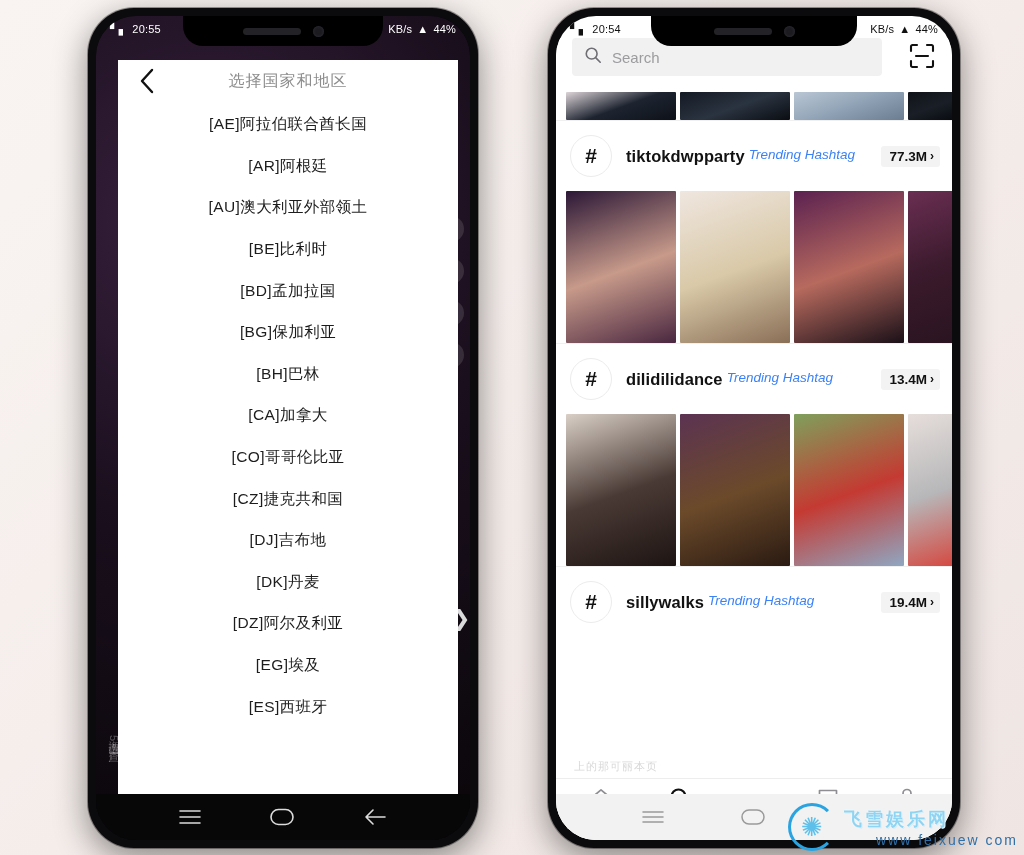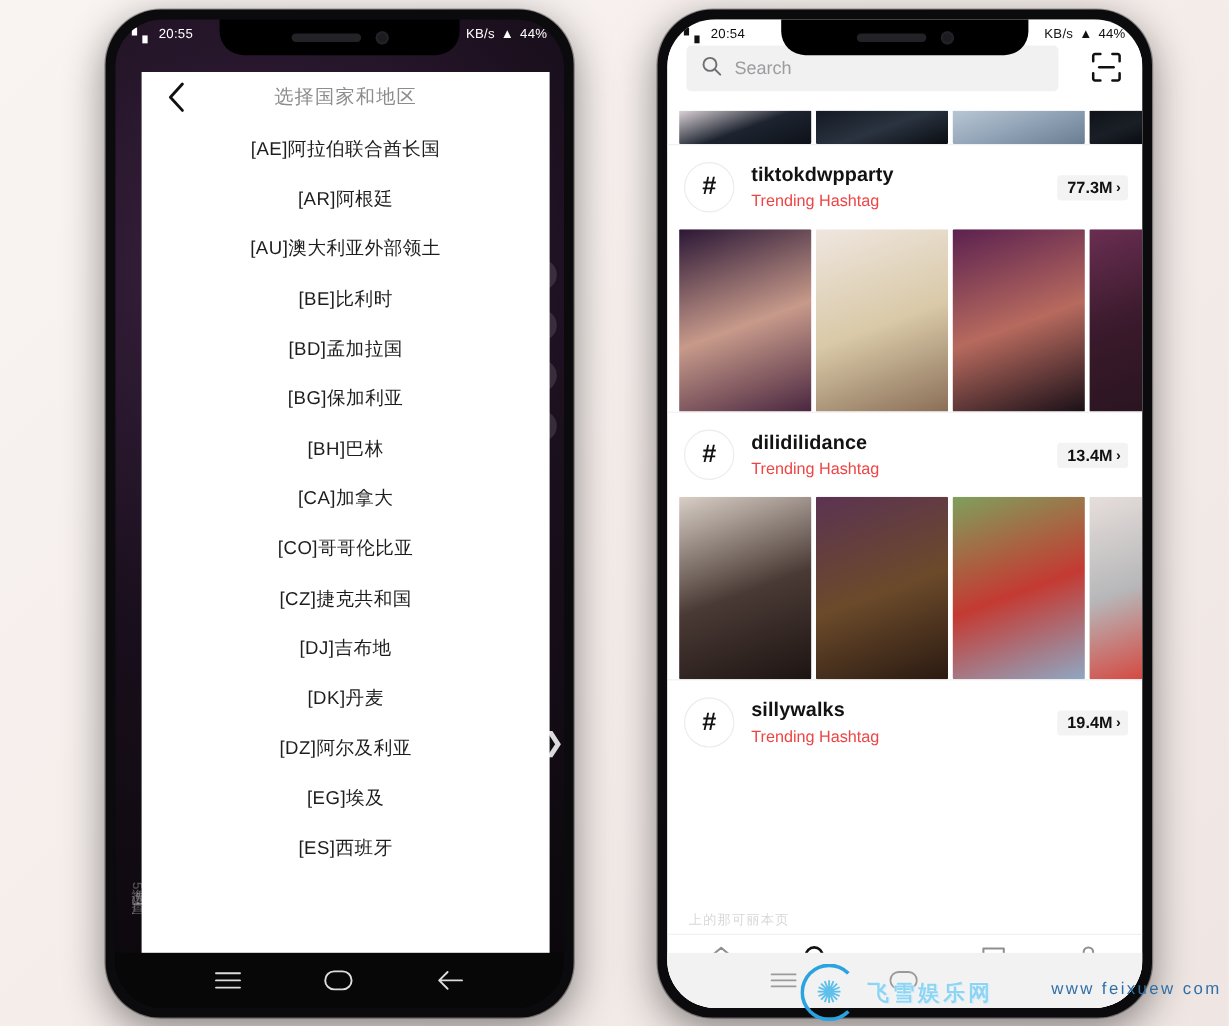--- a/index.html
+++ b/index.html
@@ -242,23 +242,23 @@
   }
   .hash-circle {
     flex: 0 0 40px;
     width: 40px; height: 40px;
     border-radius: 50%;
     border: 1px solid #ececec;
     display: flex; align-items: center; justify-content: center;
     font-size: 21px; font-weight: 700; color: #121212;
     margin-right: 14px;
   }
-  .hash-texts { flex: 1 1 auto; display: flex; flex-direction: column; gap: 4px; }
+  .hash-texts { flex: 1 1 auto; display: flex; flex-direction: row; gap: 4px; }
   .hash-name { font-size: 16.5px; font-weight: 700; color: #121212; letter-spacing: .1px; }
-  .hash-sub { font-size: 13.5px; color: #ef4444; }
+  .hash-sub { font-size: 13.5px; color: #3b82f6; font-style: italic; }
   .hash-count {
     flex: 0 0 auto;
     display: flex; align-items: center; gap: 3px;
     background: #f3f3f4;
     border-radius: 3px;
     padding: 3px 6px 3px 8px;
     font-size: 13.5px; font-weight: 700; color: #111;
   }
   .hash-count .chev { font-size: 12px; font-weight: 700; }
 
@@ -321,21 +321,21 @@
     width: 42px; height: 42px;
     border-radius: 50%;
     border: 3px solid #2aa3e0;
     border-right-color: transparent;
     display: flex; align-items: center; justify-content: center;
     position: relative;
   }
   .wm-logo .star {
     font-size: 26px; color: #5ec0ea; line-height: 1;
   }
-  .wm-text { display: flex; flex-direction: row; gap: 16px; }
+  .wm-text { display: flex; flex-direction: column; gap: 1px; }
   .wm-cn {
     font-size: 18px; font-weight: 700;
     color: #8fd4f2;
     letter-spacing: 3px;
     text-shadow: 0 0 2px #fff, 1px 1px 0 #cfeafa;
   }
   .wm-url {
     font-size: 14px; color: #2f6fa8; letter-spacing: 2px; margin-left: 32px;
   }
 </style>

